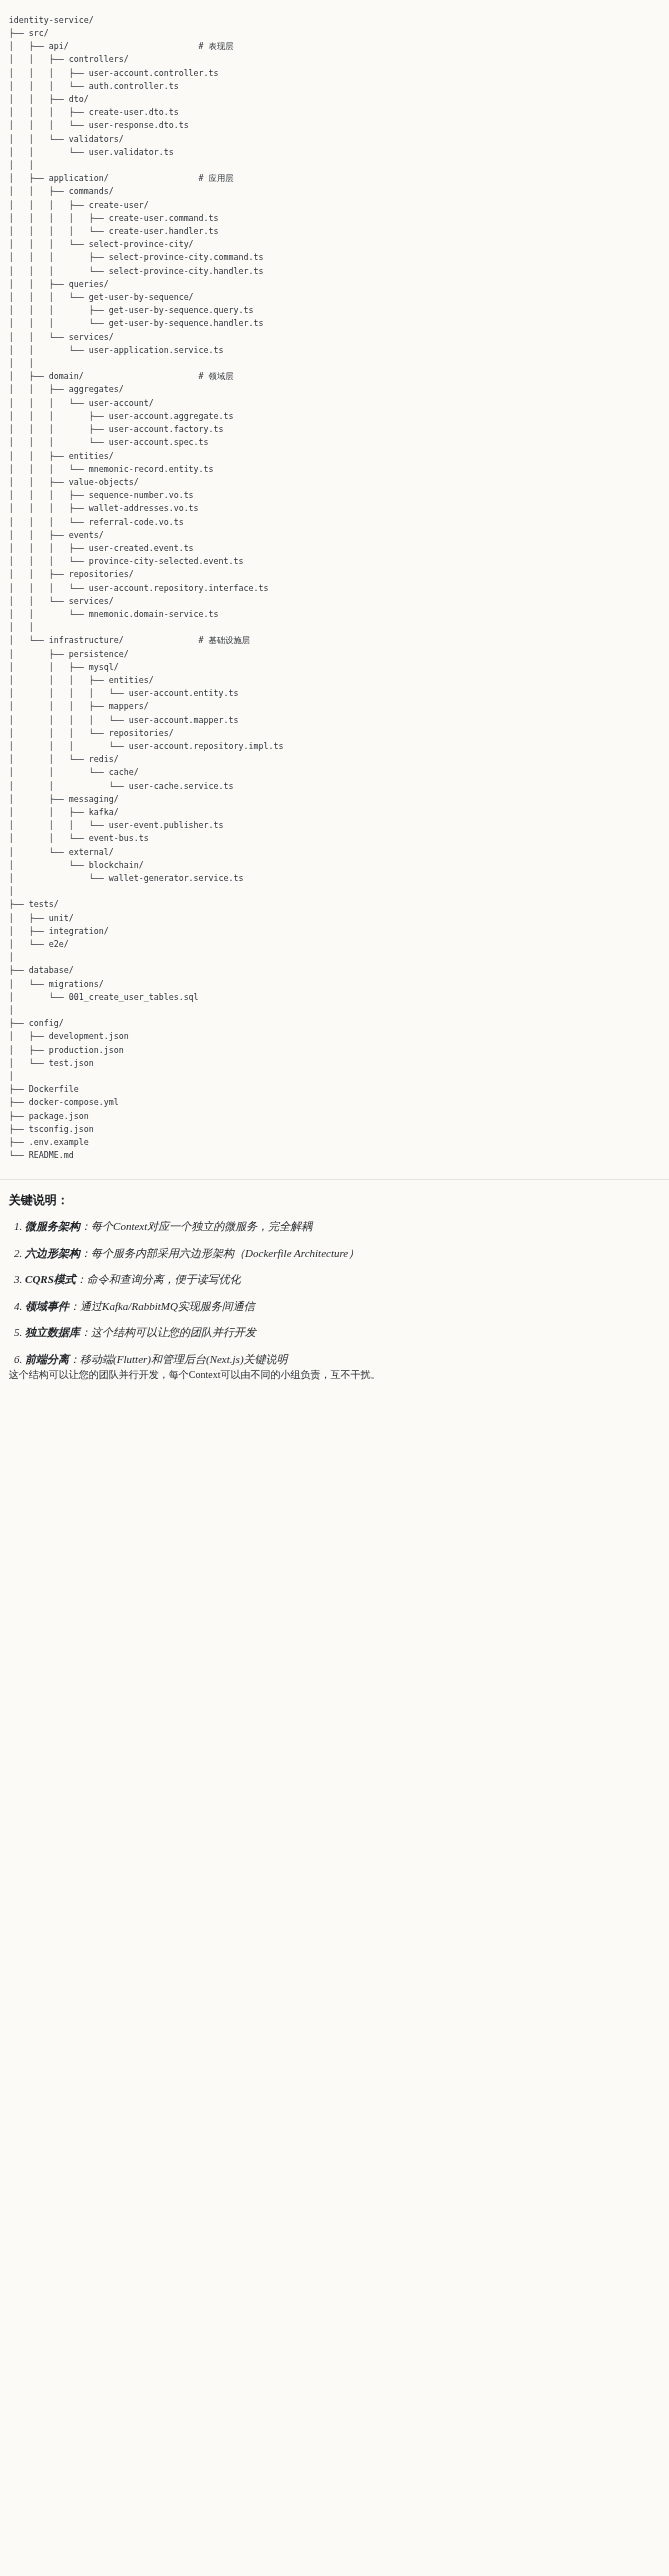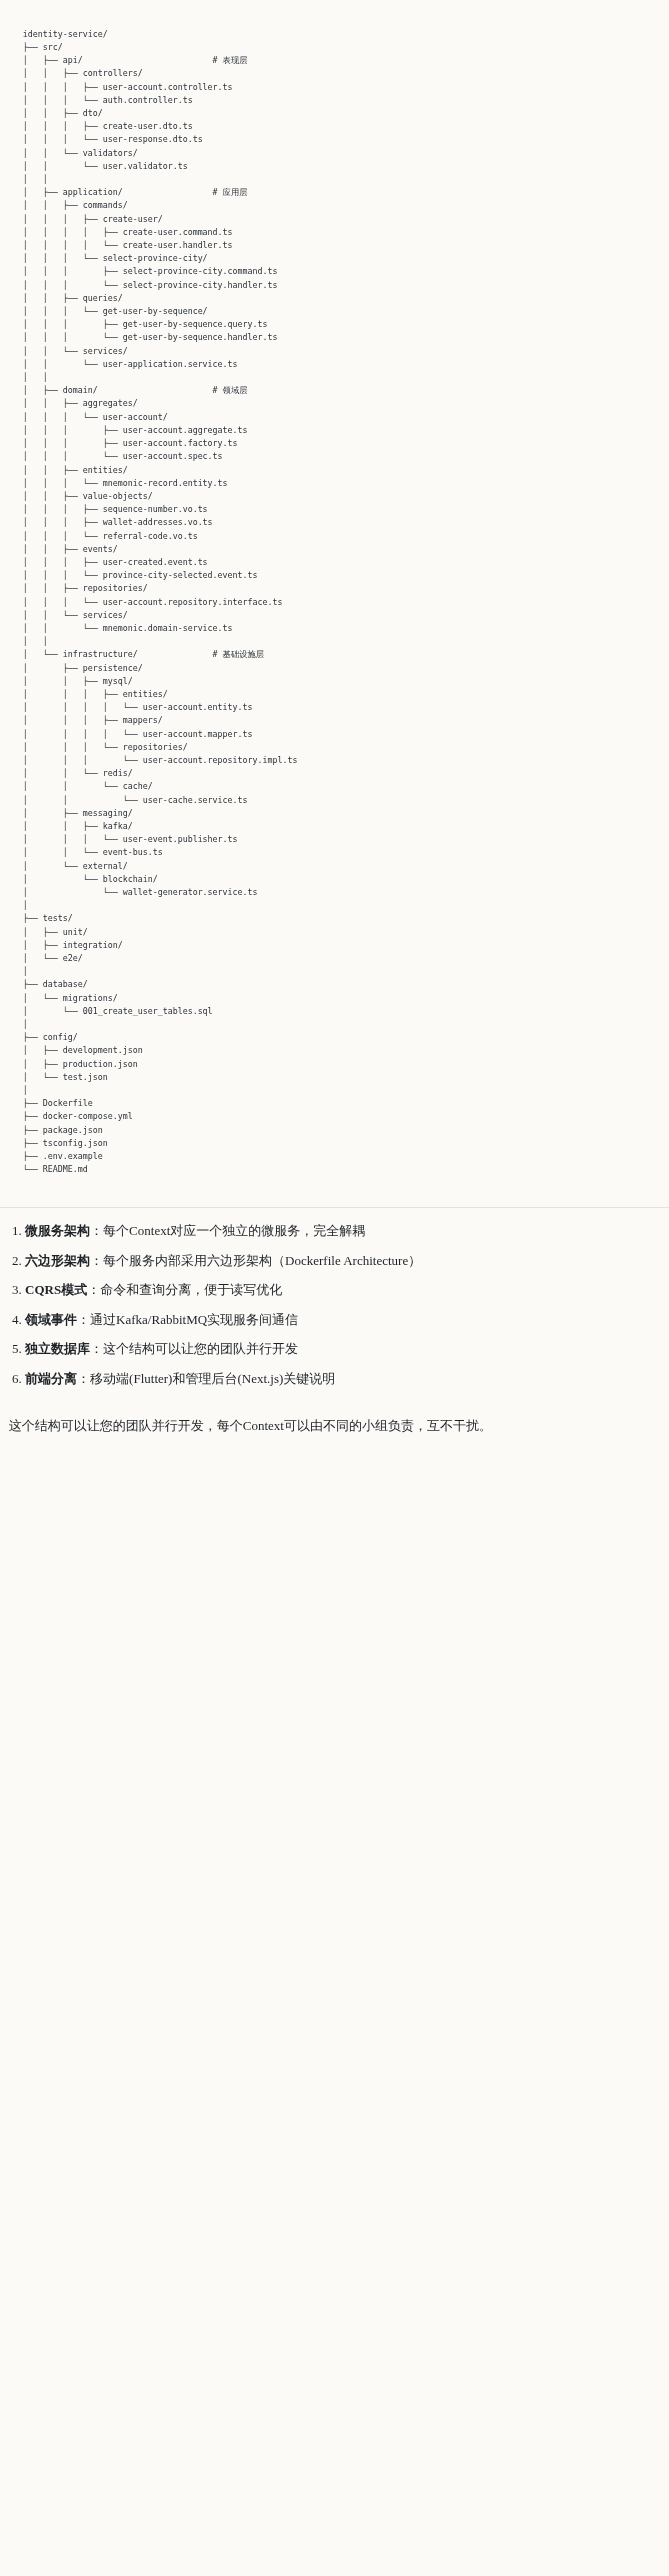--- a/index.html
+++ b/index.html
@@ -27,21 +27,21 @@
     letter-spacing: 0px;
     line-height: 1.25;
     margin: 0;
     color: #15181c;
   }
   .tree-block {
     padding: 13.8px 8.8px 16.3px 8.8px;
     border-bottom: 0.6px solid #e4e2dd;
   }
   pre.tree {
-    margin: 14px;
+    margin: 0;
     font-family: "DejaVu Sans Mono", "Liberation Mono", monospace;
     font-size: 8.3px;
     line-height: 13.2px;
     color: #2b3138;
     white-space: pre;
     letter-spacing: 0px;
     tab-size: 4;
   }
   .notes-block {
     padding: 12.5px 8.8px 13.8px 8.8px;
@@ -51,33 +51,34 @@
     font-weight: bold;
     margin: 0 0 8.8px 0;
     color: #15181c;
   }
   ol.notes {
     margin: 0;
     padding: 0 0 0 16.3px;
     list-style: decimal;
   }
   ol.notes li {
-    font-size: 13px;
+    font-size: 11px;
     line-height: 1.5;
     margin: 1px 0 10px 0;
     color: #1f2328;
+    font-style: italic;
   }
   ol.notes li:last-child { margin-bottom: 0; }
   ol.notes li b {
     font-weight: bold;
   }
   .closing {
-    font-size: 13px;
+    font-size: 10px;
     line-height: 1.55;
-    margin: 28px 0 0 0;
+    margin: 0 0 0 0;
     color: #1f2328;
   }
 </style>
 </head>
 <body>
 
 <div class="page">
 
 
   <div class="tree-block">
@@ -164,20 +165,21 @@
 │
 ├── Dockerfile
 ├── docker-compose.yml
 ├── package.json
 ├── tsconfig.json
 ├── .env.example
 └── README.md</pre>
   </div>
 
   <div class="notes-block">
+    <h2 class="notes-title">关键说明：</h2>
     <ol class="notes">
       <li>
         <b>微服务架构</b><span>：</span><span>每个Context对应一个独立的微服务，完全解耦</span>
       </li>
       <li>
         <b>六边形架构</b><span>：</span><span>每个服务内部采用六边形架构（Dockerfile Architecture）</span>
       </li>
       <li>
         <b>CQRS模式</b><span>：</span><span>命令和查询分离，便于读写优化</span>
       </li>

